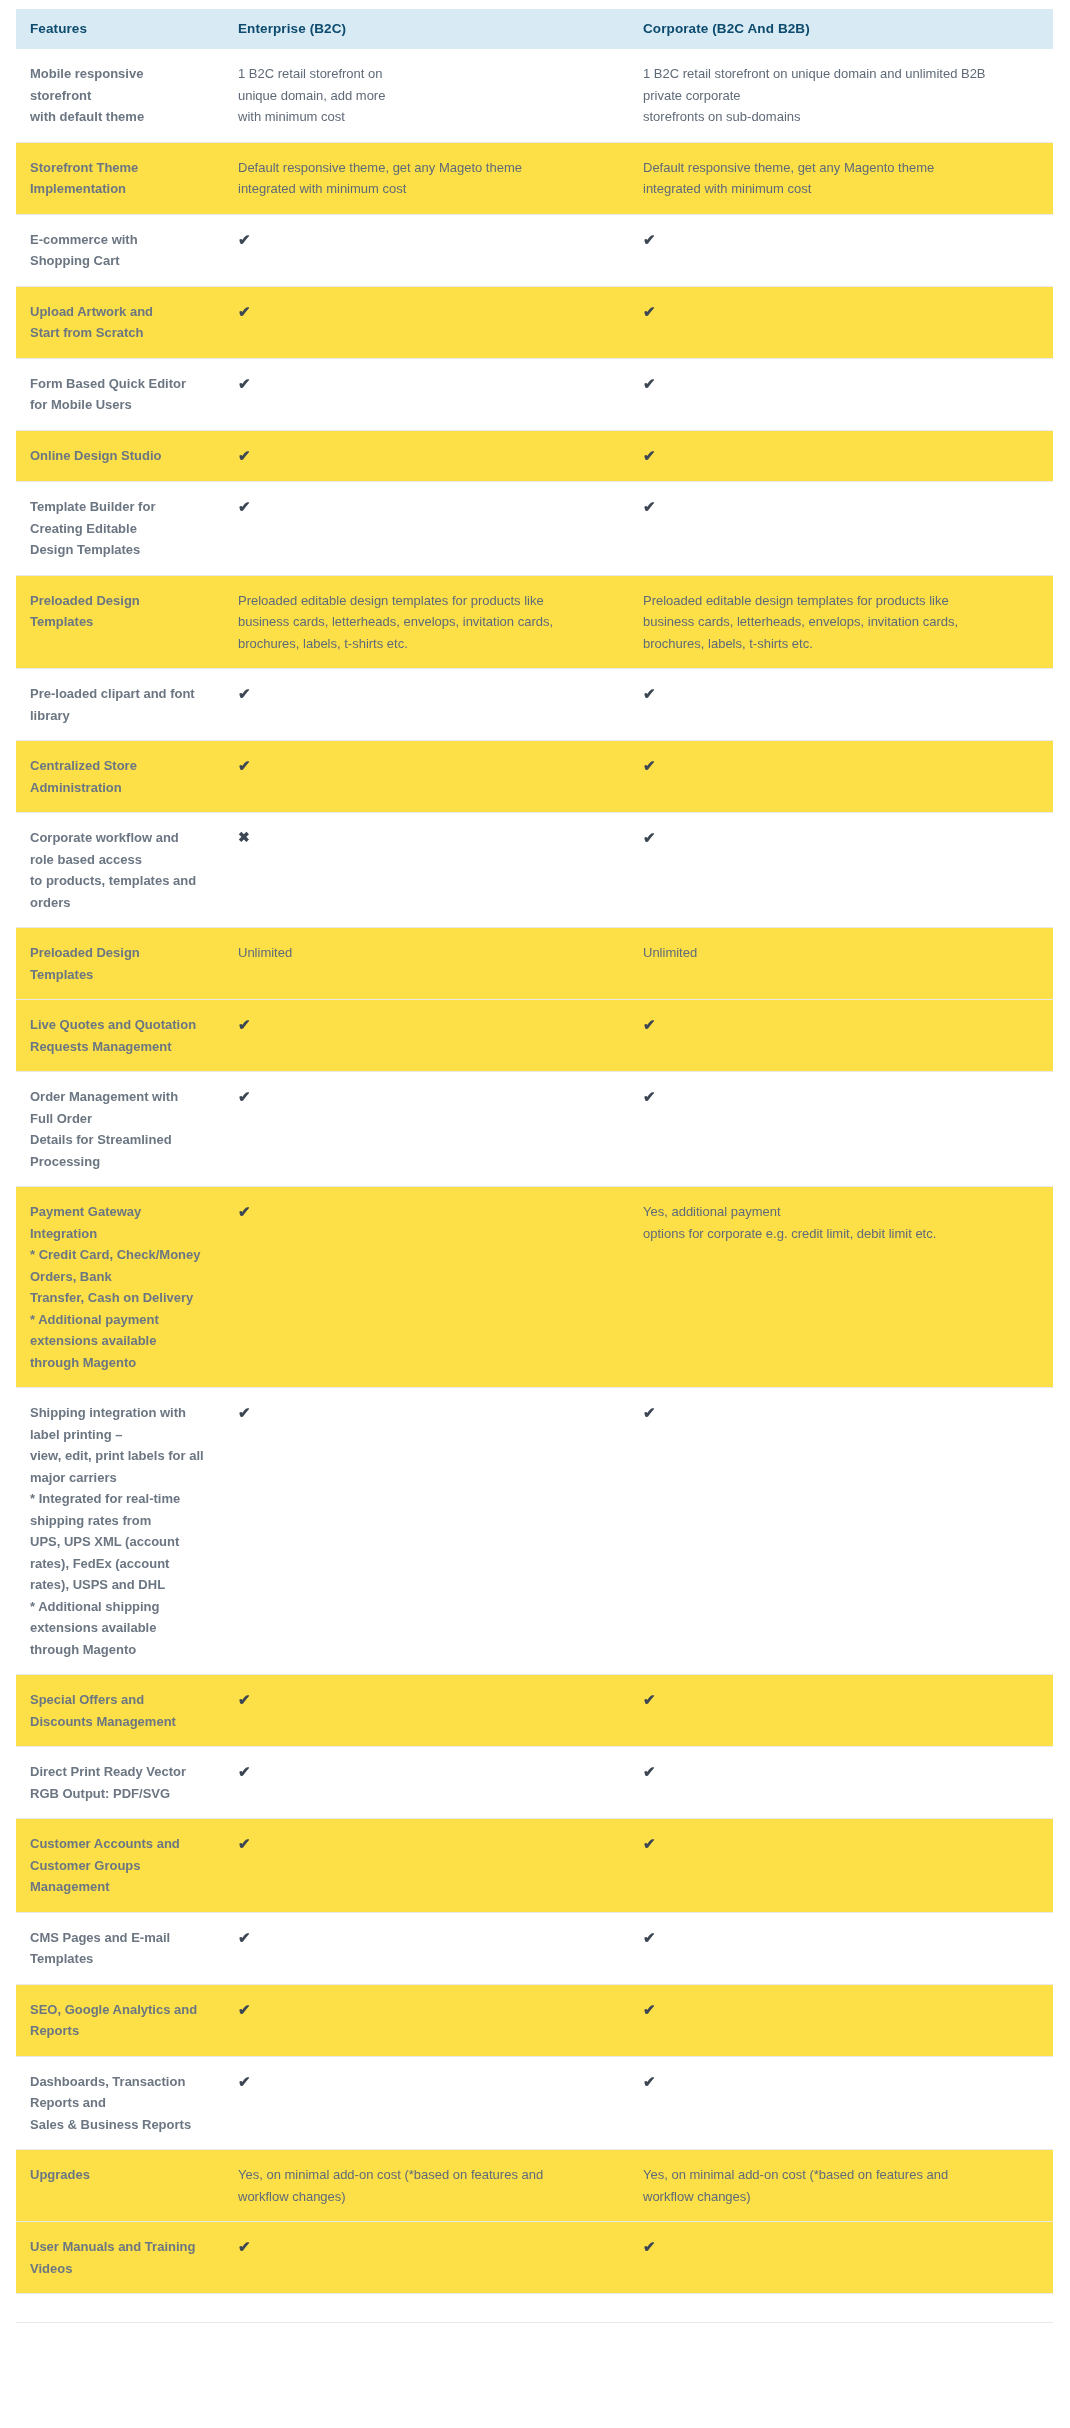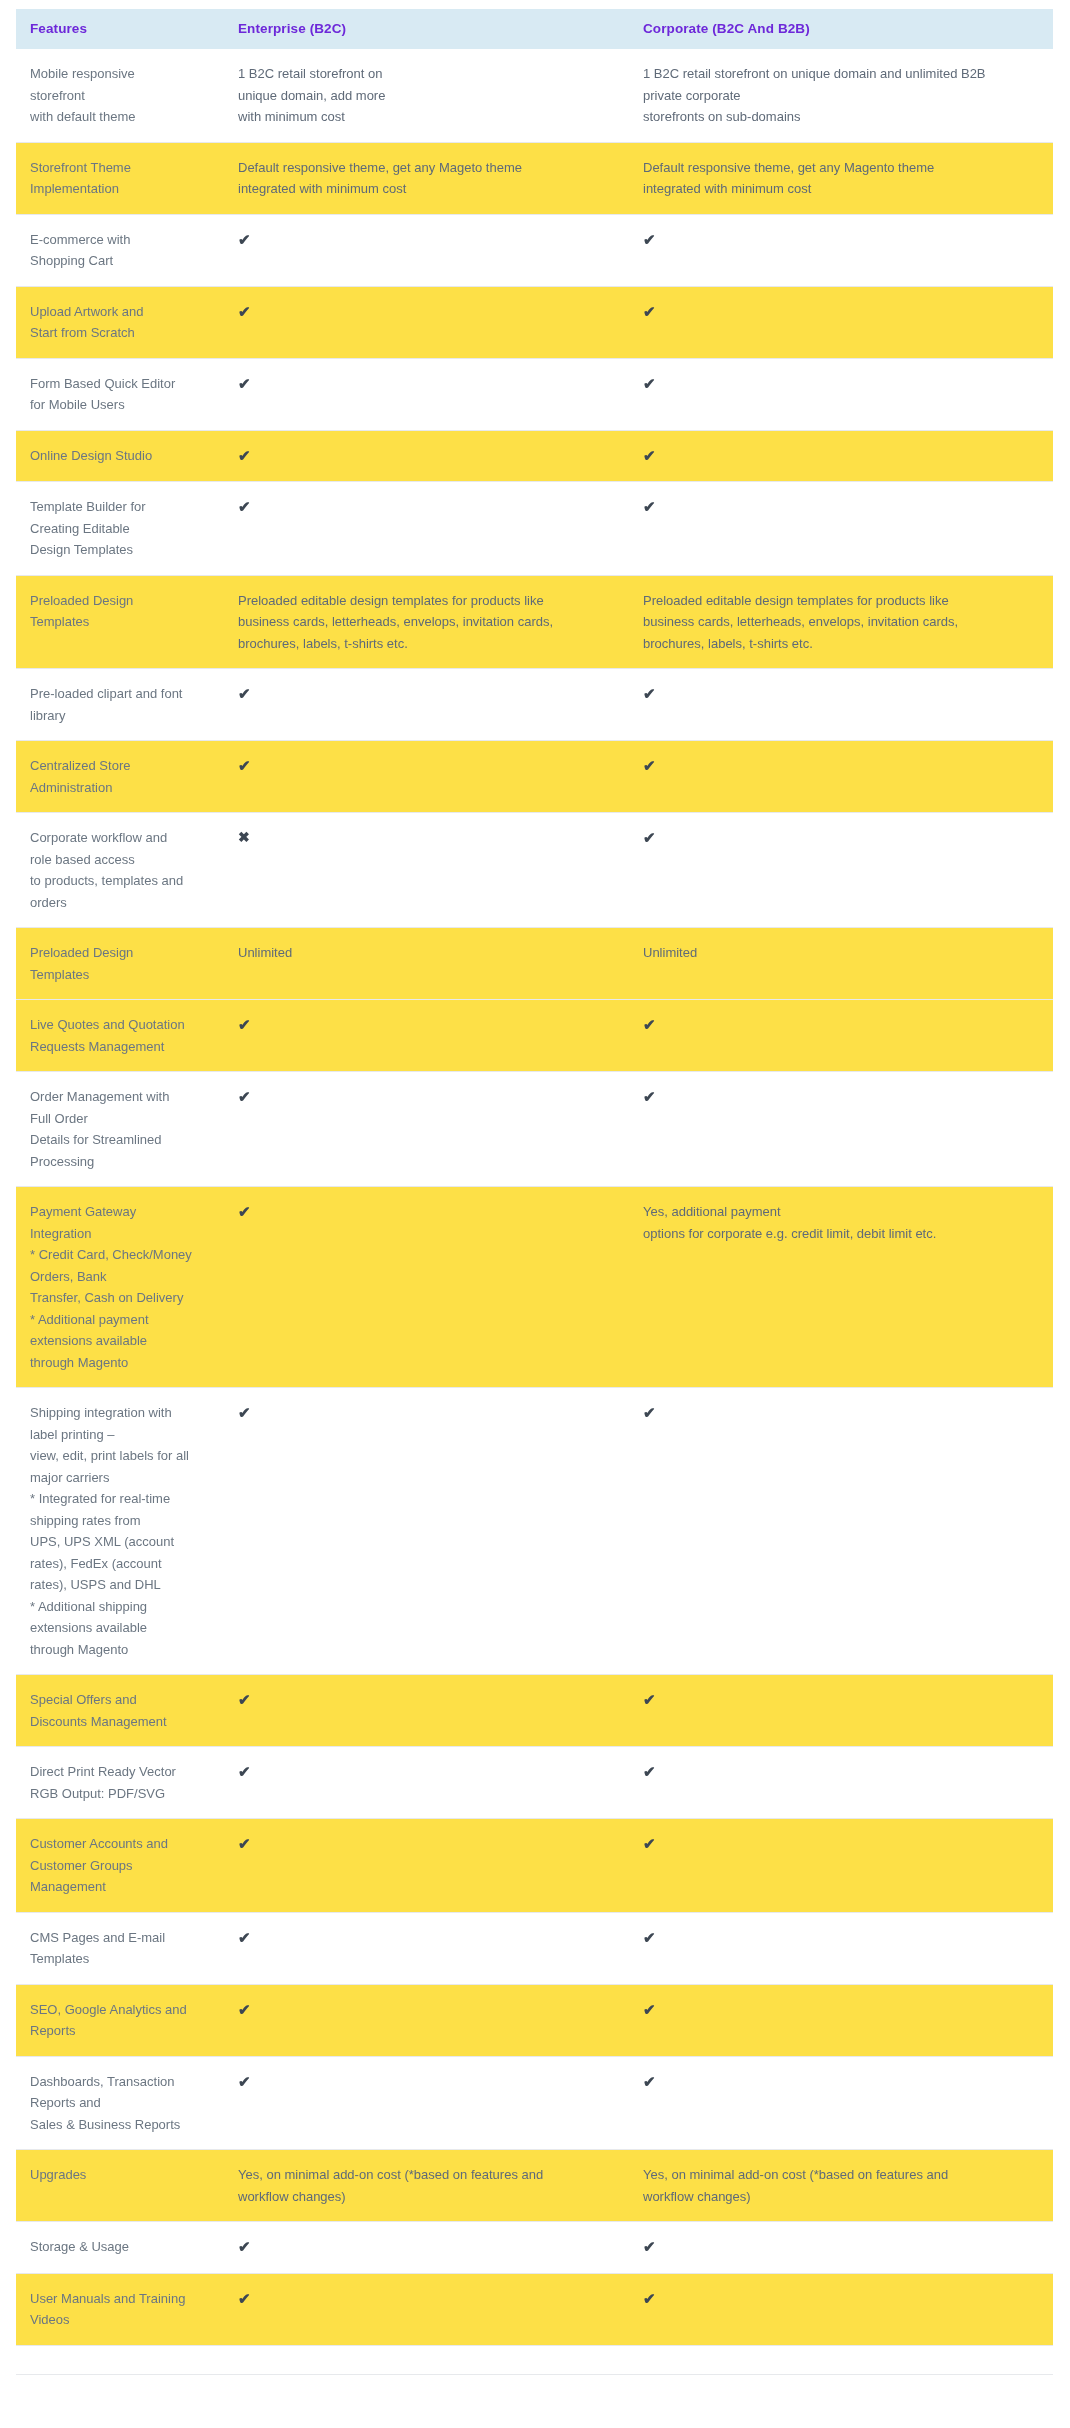--- a/index.html
+++ b/index.html
@@ -21,42 +21,42 @@
     margin-left: 16px;
     border-collapse: collapse;
     table-layout: fixed;
   }
   table.compare col.c-feature { width: 208px; }
   table.compare col.c-ent     { width: 405px; }
   table.compare col.c-corp    { width: 424px; }
 
   thead th {
     background: #d8eaf3;
-    color: #6d28d9;
+    color: #0c4a6e;
     font-size: 13.5px;
     font-weight: 700;
     text-align: left;
     padding: 12px 10px 12px 14px;
     letter-spacing: 0.1px;
     line-height: 1.2;
     vertical-align: middle;
     height: 40px;
   }
   tbody td {
     font-size: 13px;
     color: #5a6675;
     padding: 14px 10px 14px 14px;
     vertical-align: top;
     line-height: 21.5px;
     border-bottom: 1px solid #e7e9ec;
     font-weight: 400;
   }
   tbody tr.alt td { background: #fde047; }
   tbody tr.plain td { background: #ffffff; }
-  tbody td.feat { color: #6b7682; }
+  tbody td.feat { color: #6b7682; font-weight: bold; }
   tbody td.val  { color: #5f6a78; }
 
   .mark {
     font-size: 15px;
     line-height: 21.5px;
     color: #3d4753;
     font-weight: 700;
     display: inline-block;
   }
   .mark.cross { font-size: 14px; }
@@ -382,29 +382,20 @@
               <span>workflow changes)</span>
             </div>
           </td>
           <td class="val">
             <div class="lines">
               <span>Yes, on minimal add-on cost (*based on features and</span>
               <span>workflow changes)</span>
             </div>
           </td>
         </tr>
-        <tr class="plain">
-          <td class="feat">
-            <div class="lines">
-              <span>Storage &amp; Usage</span>
-            </div>
-          </td>
-          <td class="val"><span class="mark">✔</span></td>
-          <td class="val"><span class="mark">✔</span></td>
-        </tr>
         <tr class="alt">
           <td class="feat">
             <div class="lines">
               <span>User Manuals and Training</span>
               <span>Videos</span>
             </div>
           </td>
           <td class="val"><span class="mark">✔</span></td>
           <td class="val"><span class="mark">✔</span></td>
         </tr>

